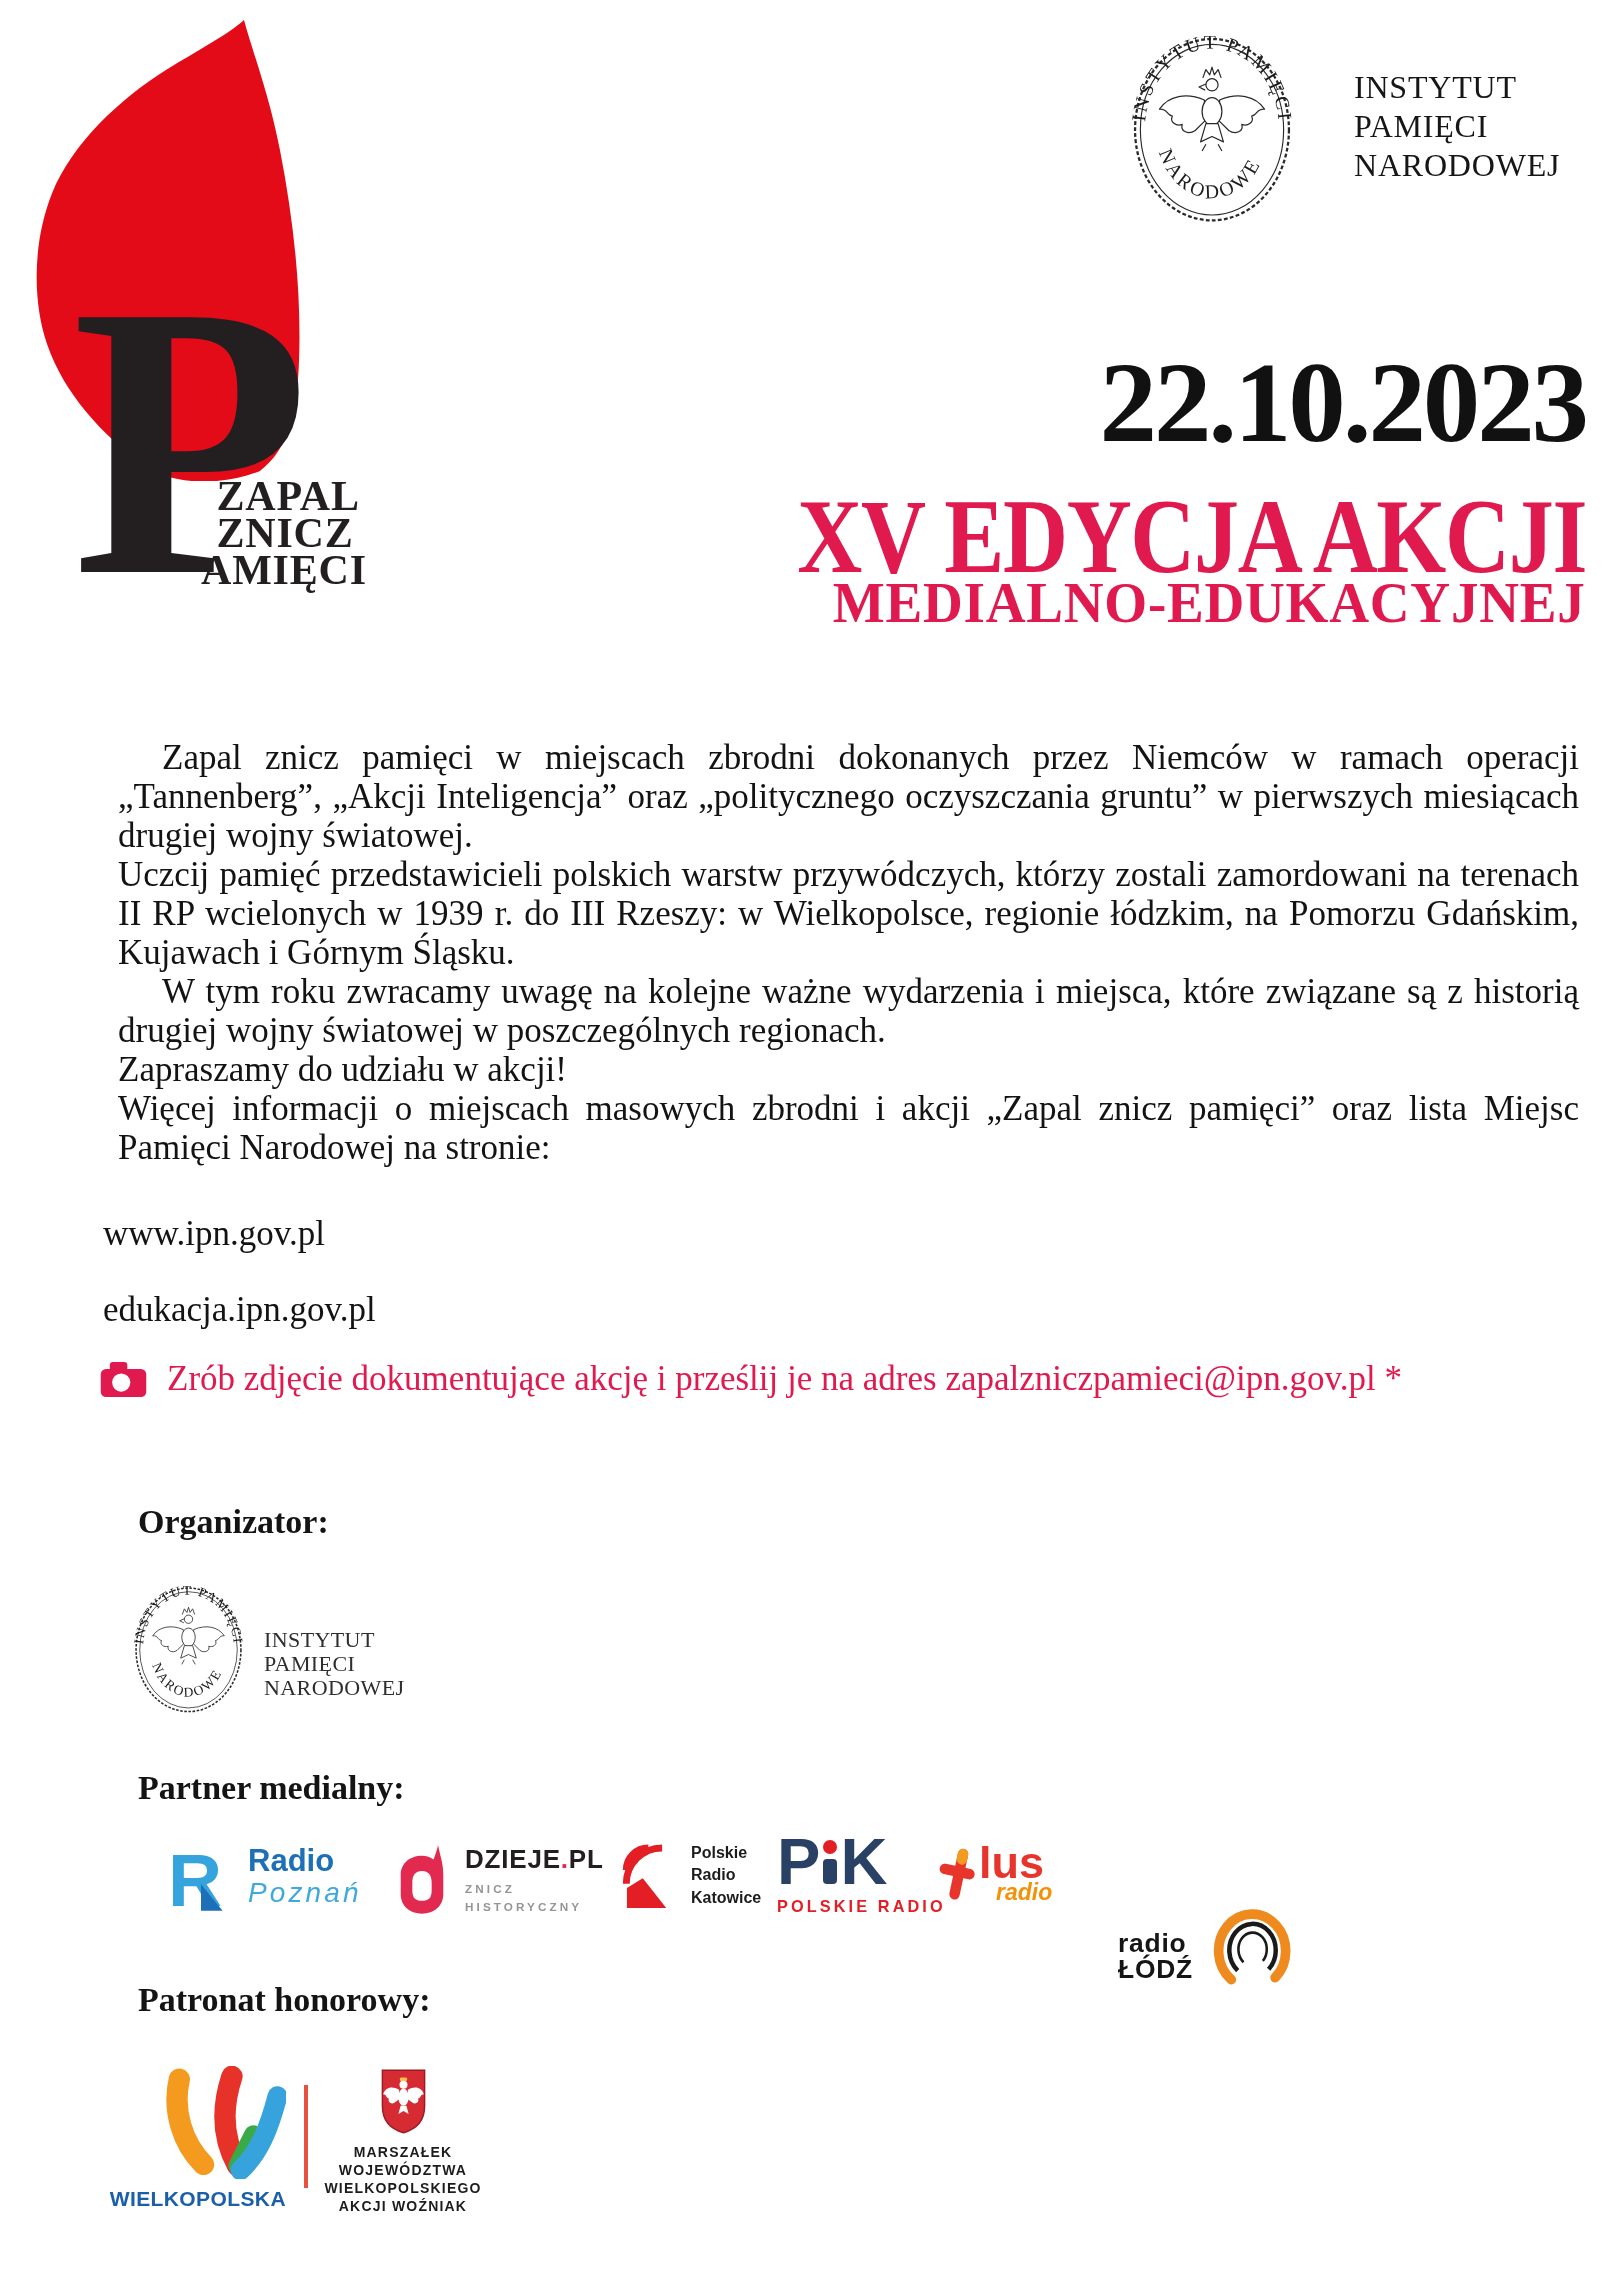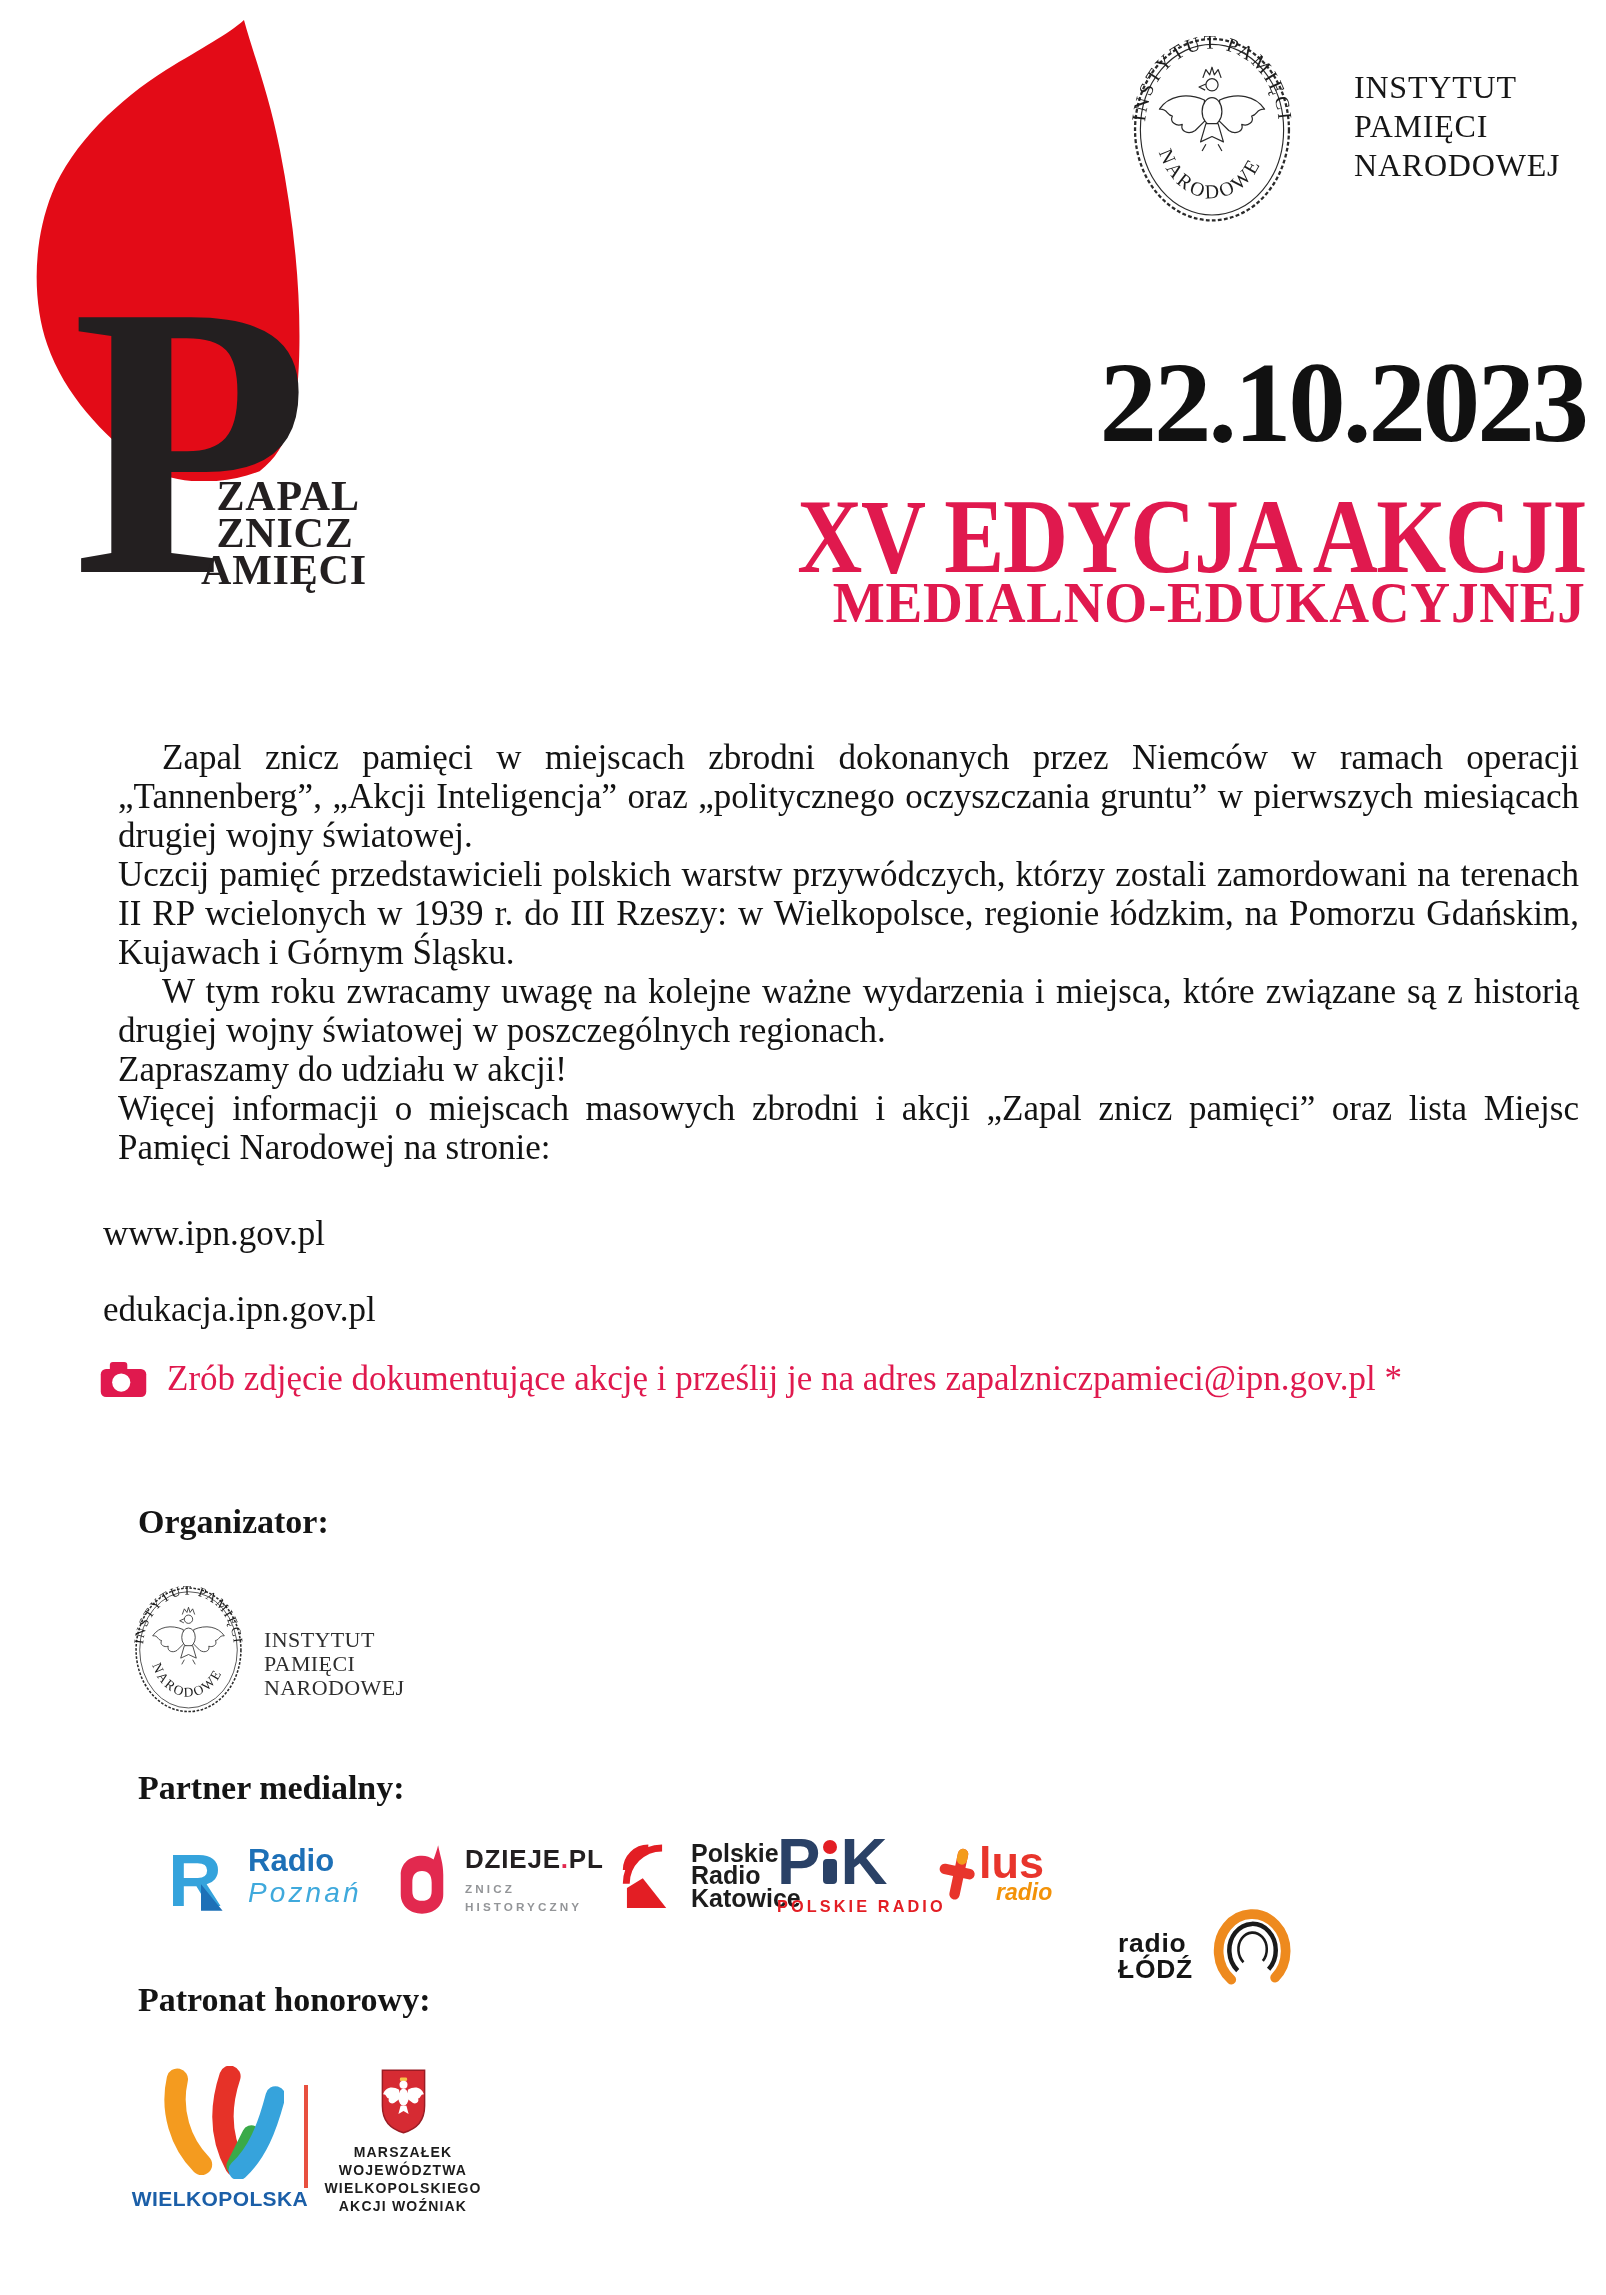--- a/index.html
+++ b/index.html
@@ -52,38 +52,38 @@
   
   .partner, .partner *{font-family:"Liberation Sans","DejaVu Sans",sans-serif;}
   .poznan{left:165px;top:1841px;display:flex;gap:11px;align-items:center;}
   .poznan-name{font-size:31px;font-weight:bold;color:#1d70b7;line-height:1.05;}
   .poznan-city{font-size:28px;color:#3fa9dc;letter-spacing:3.1px;font-style:italic;}
   .dzieje{left:393px;top:1839px;display:flex;gap:14px;align-items:center;}
   .dz-title{font-size:26px;font-weight:bold;color:#231f20;letter-spacing:0.8px;}
   .dz-title .dot{color:#e2294f;}
   .dz-sub{font-size:11.7px;color:#939598;letter-spacing:3.1px;line-height:16.3px;margin-top:6.2px;font-weight:bold;}
   .kato{left:618px;top:1839px;display:flex;gap:11px;align-items:center;}
-  .kato-text{font-size:25px;font-weight:bold;color:#1c1c1c;line-height:22.5px;}
+  .kato-text{font-size:16px;font-weight:bold;color:#1c1c1c;line-height:22.5px;}
   .pik{left:777px;top:1838px;display:flex;flex-direction:column;align-items:flex-start;}
   .pik-word{display:flex;align-items:flex-end;height:48px;}
   .pik-letter{font-size:65px;line-height:48px;font-weight:bold;color:#2a4166;}
   .pik-i{width:14px;position:relative;height:48px;margin:0 3.1px;}
   .pik-i .dot{position:absolute;top:1.6px;left:0;width:14px;height:14px;border-radius:50%;background:#e31e24;}
   .pik-i .stem{position:absolute;bottom:1.6px;left:0;width:14px;height:25px;background:#2a4166;border-radius:3.9px;}
   .pik-sub{margin-top:11px;font-size:16.3px;font-weight:bold;color:#e31e24;letter-spacing:3.1px;}
   .plus{left:937px;top:1839px;position:relative;width:155px;height:74px;}
   .plus svg{position:absolute;left:0;top:0;}
   .plus-word{position:absolute;left:42px;top:-1.6px;font-size:45px;font-weight:bold;color:#e8352c;}
   .plus-radio{position:absolute;left:59px;top:40px;font-size:23px;font-weight:bold;color:#f39208;font-style:italic;}
   .lodz{left:1118px;top:1827px;position:relative;width:180px;height:87px;}
   .lodz svg{position:absolute;right:0;top:0;}
   .lodz-text{position:absolute;left:0;bottom:6.2px;font-size:26.4px;font-weight:bold;color:#151515;line-height:26px;letter-spacing:0.8px;}
 
   
-  .wlkp{left:154px;top:2066px;width:132px;display:flex;flex-direction:column;align-items:center;}
+  .wlkp{left:154px;top:2066px;width:132px;display:flex;flex-direction:column;align-items:flex-end;}
   .wlkp-label{margin-top:7.8px;font-size:21px;font-weight:bold;color:#1b5fa8;letter-spacing:0.4px;
               font-family:"Liberation Sans","DejaVu Sans",sans-serif;}
   .divider{left:304px;top:2085px;width:3.9px;height:103px;background:#e8503f;}
   .marshal{left:333px;top:2068px;width:140px;display:flex;flex-direction:column;align-items:center;}
   .marshal-text{margin-top:7.8px;font-size:14px;font-weight:bold;letter-spacing:1.2px;line-height:18px;
                 text-align:center;color:#1c1c1c;font-family:"Liberation Sans","DejaVu Sans",sans-serif;}
 
   .footer{left:103px;top:2222px;font-size:33px;color:#161616;}
 </style>
 </head>

